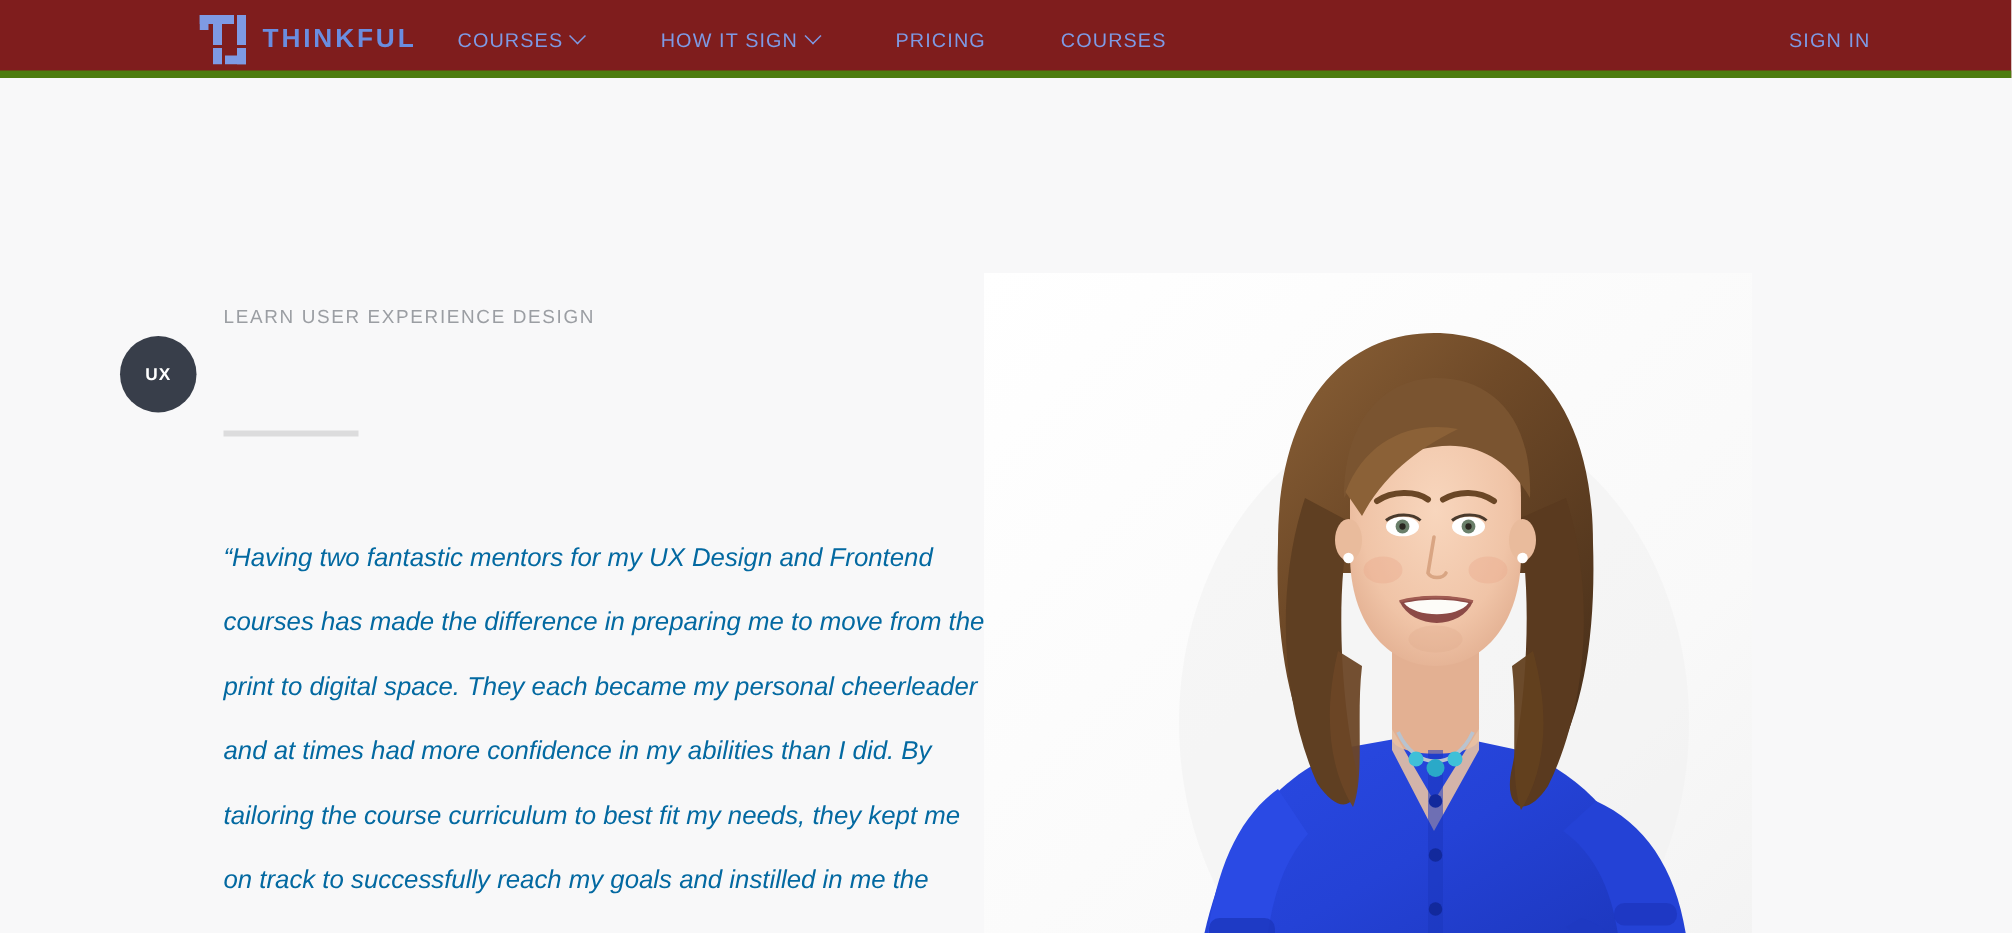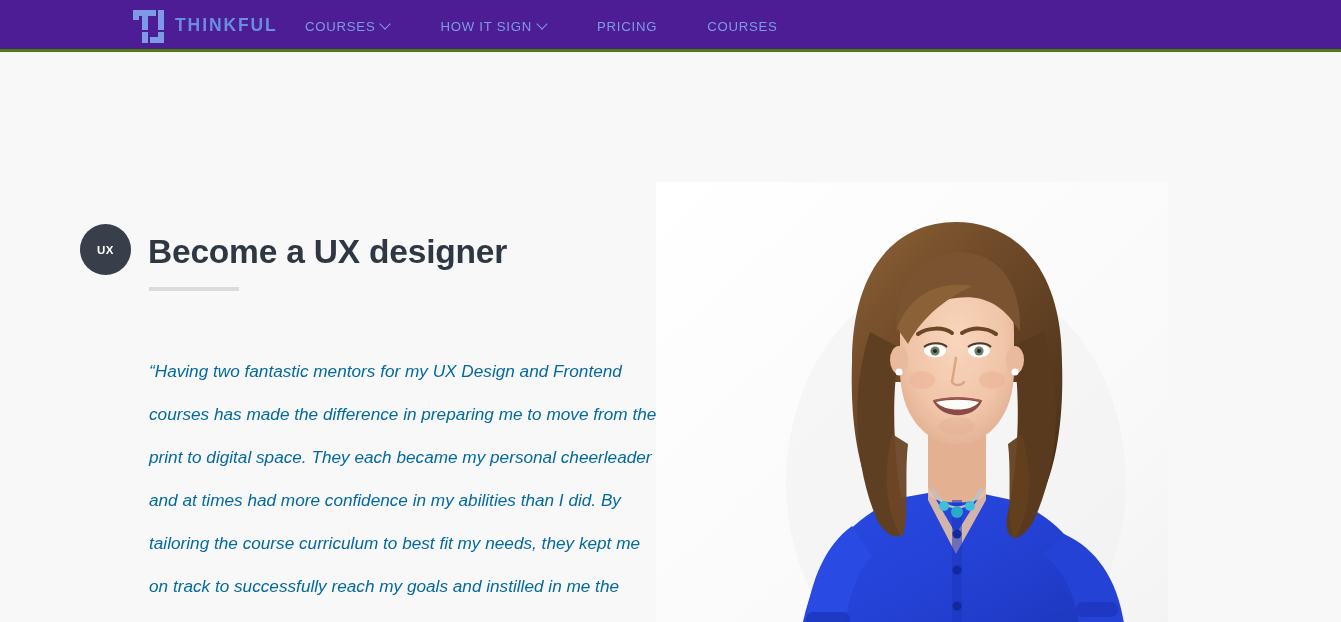--- a/index.html
+++ b/index.html
@@ -13,22 +13,22 @@
     overflow: hidden;
     background: #f8f8f9;
     font-family: "Liberation Sans", sans-serif;
     -webkit-font-smoothing: antialiased;
   }
 
   
   .navbar {
     position: relative;
     height: 52px;
-    background: #4c1d95;
-    border-bottom: 3px solid #4d7c0f;
+    background: #7f1d1d;
+    border-bottom: 5px solid #4d7c0f;
     display: flex;
     align-items: center;
     z-index: 20;
   }
   .nav-inner {
     position: relative;
     width: 100%;
     height: 100%;
     display: flex;
     align-items: center;
@@ -233,20 +233,23 @@
         <span class="chev"></span>
       </a>
       <a class="nav-item" href="#">
         <span>PRICING</span>
       </a>
       <a class="nav-item" href="#">
         <span>COURSES</span>
       </a>
     </div>
 
+    <div class="nav-right">
+      <a class="signin" href="#">SIGN IN</a>
+    </div>
 
   </div>
 </div>
 
 <div class="hero">
 
   <div class="photo-wrap">
     <div class="photo-bg"></div>
     <svg class="photo-svg" viewBox="0 0 512 492" preserveAspectRatio="xMidYMid slice" aria-hidden="true">
       <defs>
@@ -340,17 +343,17 @@
 
       <path d="M236 252 C226 294 230 330 246 356 C254 336 248 296 252 262 Z" fill="#6b4626" opacity="0.95"></path>
       <path d="M366 252 C378 296 374 332 358 358 C350 336 356 296 352 262 Z" fill="#63401f" opacity="0.95"></path>
     </svg>
   </div>
 
   <div class="badge">
     <span>UX</span>
   </div>
 
-  <h1 class="title">Become a UX designer</h1>
+  <div class="eyebrow">LEARN USER EXPERIENCE DESIGN</div>
   <div class="rule"></div>
   <blockquote class="quote">“Having two fantastic mentors for my UX Design and Frontend courses has made the difference in preparing me to move from the print to digital space. They each became my personal cheerleader and at times had more confidence in my abilities than I did. By tailoring the course curriculum to best fit my needs, they kept me on track to successfully reach my goals and instilled in me the desire to keep learning. Though our mentor chats have ended, we remain in communication and I consider them valuable colleagues to have in my network.”</blockquote>
 
 </div>
 
 </body></html>

